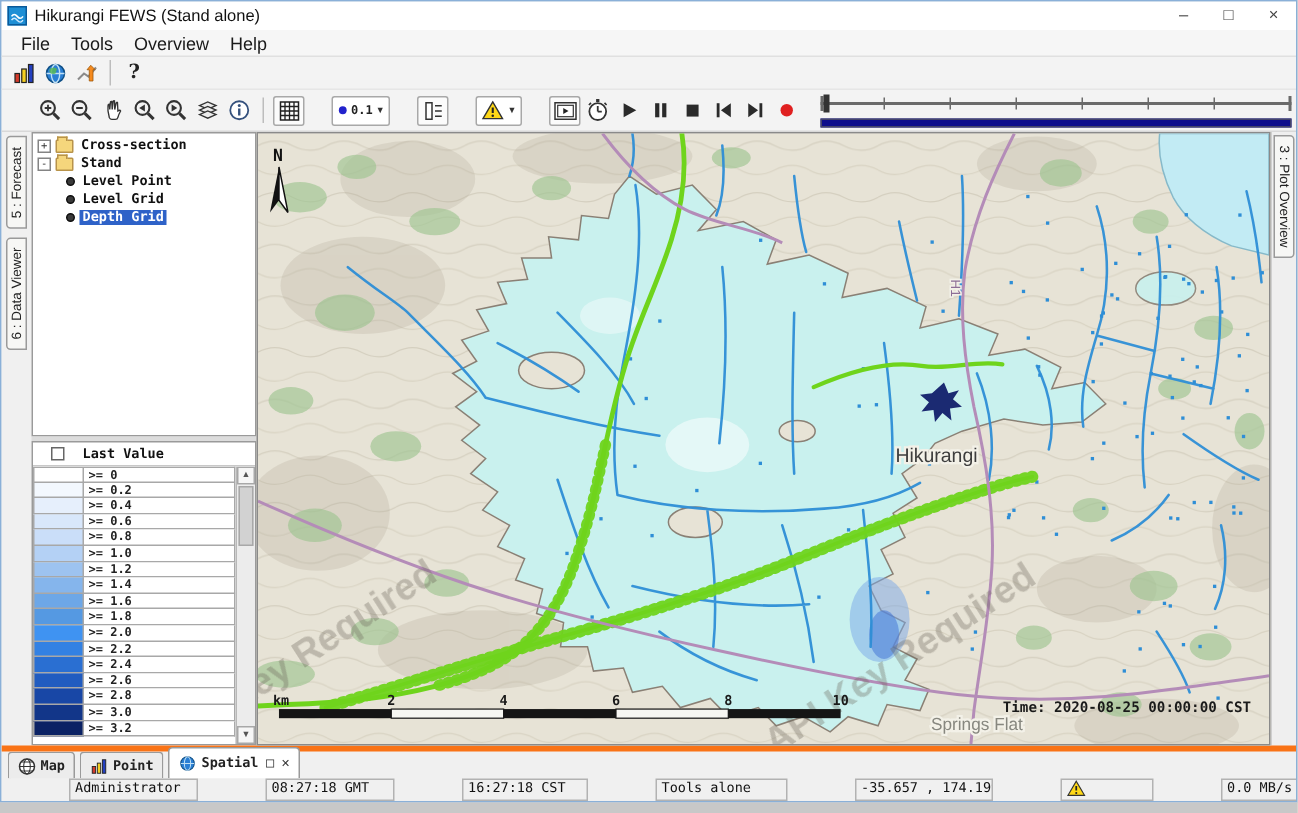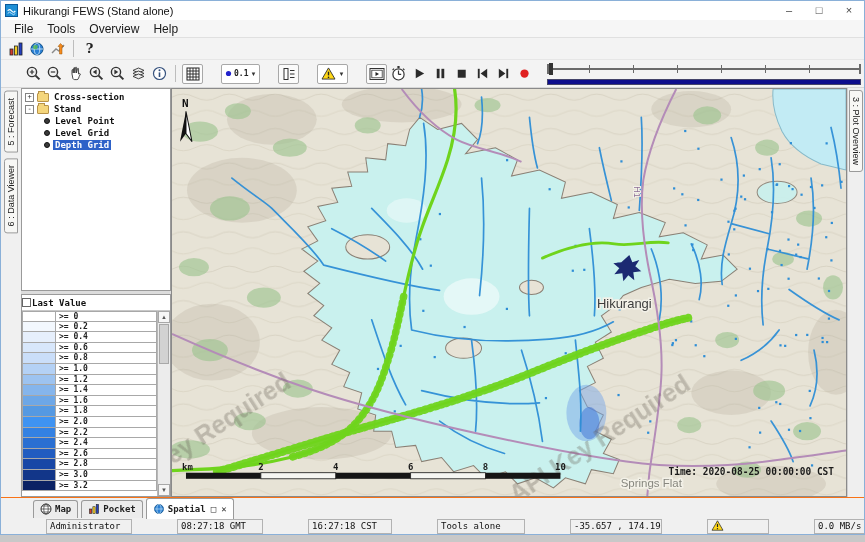--- a/index.html
+++ b/index.html
@@ -49,39 +49,39 @@
   .trow.leaf{padding-left:22px;}
   .tgl{width:9px;height:9px;border:1px solid #848484;background:#fff;font:7px/7px "DejaVu Sans Mono",monospace;text-align:center;color:#333;flex:none;}
   .folder{width:12px;height:9px;background:#f5d67c;border:1px solid #b8934a;border-radius:1px;position:relative;flex:none;}
   .folder:before{content:"";position:absolute;left:0;top:-3px;width:5px;height:2px;background:#f5d67c;border:1px solid #b8934a;border-bottom:none;}
   .bullet{width:6px;height:6px;border-radius:50%;background:#3a3a3a;border:1px solid #111;flex:none;}
   .tlabel{font:bold 9px "DejaVu Sans Mono",monospace;color:#111;white-space:nowrap;padding:0 2px;}
   .trow.selected .tlabel{background:#2e62c8;color:#fff;}
   .splitter{height:3px;background:#dcdcdc;flex:none;}
   
   .legend{flex:1;background:#fff;border:1px solid #9a9a9a;display:flex;flex-direction:column;min-height:0;}
-  .legend-head{height:16px;flex:none;display:flex;align-items:center;gap:1px;padding-left:0;border-bottom:1px solid #c8c8c8;}
+  .legend-head{height:16px;flex:none;display:flex;align-items:center;gap:12px;padding-left:12px;border-bottom:1px solid #c8c8c8;}
   .cbx{width:9px;height:9px;border:1px solid #666;background:#fff;flex:none;}
   .legend-head-label{font:bold 9px "DejaVu Sans Mono",monospace;color:#111;}
   .legend-body{flex:1;position:relative;min-height:0;overflow:hidden;padding-right:13px;}
   .legend-list{height:100%;overflow:hidden;}
   .legend-row{display:flex;height:10.6px;}
   .sw{width:34px;border:1px solid #a8a8a8;border-top:none;flex:none;}
   .legend-row:first-child .sw,.legend-row:first-child .lv{border-top:1px solid #a8a8a8;}
   .lv{flex:1;border:1px solid #a8a8a8;border-left:none;border-top:none;background:#fff;
       font:bold 8px/9.5px "DejaVu Sans Mono",monospace;color:#222;padding-left:3px;}
   .vsb{position:absolute;right:0;top:0;bottom:0;width:13px;background:#ececec;border-left:1px solid #b8b8b8;display:flex;flex-direction:column;}
   .vsb .arr{height:12px;border:1px solid #a8a8a8;background:#f6f6f6;font:6px/10px "Liberation Sans",sans-serif;text-align:center;color:#555;flex:none;}
   .vsb .thumb{margin:1px;height:40px;background:#d2d2d2;border:1px solid #a8a8a8;flex:none;}
   .vsb .spacer{flex:1;}
   
   .map{flex:1;position:relative;border:1px solid #8a8a8a;min-width:0;background:#e7e3d6;}
   .map svg.mapsvg{position:absolute;inset:0;width:100%;height:100%;}
   
-  .btabs{height:22px;flex:none;display:flex;align-items:center;padding-left:32px;gap:3px;background:#f0f0f0;border-top:1px solid #f97316;}
+  .btabs{height:22px;flex:none;display:flex;align-items:flex-end;padding-left:4px;gap:3px;background:#f0f0f0;border-top:4px solid #f97316;}
   .btab{height:18px;display:flex;align-items:center;gap:3px;padding:0 6px;background:#ececec;
     border:1px solid #9a9a9a;border-bottom:none;border-radius:3px 3px 0 0;font:bold 9px "DejaVu Sans Mono",monospace;color:#222;}
   .btab.active{height:21px;background:#fff;}
   .tab-ctl{font-size:9px;color:#333;margin-left:2px;}
   .logsrow{height:18px;flex:none;display:flex;align-items:center;padding-left:20px;background:#f0f0f0;}
   .logs-btn{border:1px solid #8a8a8a;background:#f4f4f4;border-radius:2px;font:bold 9px "DejaVu Sans Mono",monospace;color:#222;padding:1px 6px;}
   
   .statusbar{height:15px;flex:none;display:flex;background:#f0f0f0;}
   .cell{border:1px solid #b2b2b2;font:9px/12px "DejaVu Sans Mono",monospace;color:#111;
     padding:0 3px;white-space:nowrap;overflow:hidden;flex:none;position:relative;margin-left:45px;}
@@ -660,21 +660,21 @@
       <span>Map</span>
     </div>
     <div class="btab">
       <svg width="12" height="12" viewBox="0 0 16 16">
           <g stroke="#222" stroke-width=".8">
             <rect x="2" y="8" width="3" height="6" fill="#d43a2a"></rect>
             <rect x="6.5" y="5" width="3" height="9" fill="#f5cf22"></rect>
             <rect x="11" y="2" width="3" height="12" fill="#2440c0"></rect>
           </g>
         </svg>
-      <span>Pocket</span>
+      <span>Point</span>
     </div>
     <div class="btab active">
       <svg width="12" height="12" viewBox="0 0 16 16">
           <circle cx="8" cy="8" r="6" fill="#2a7fd4" stroke="#0e4f86"></circle>
           <ellipse cx="8" cy="8" rx="2.8" ry="6" fill="none" stroke="#bfe0f5" stroke-width=".9"></ellipse>
           <path d="M2,8 H14" stroke="#bfe0f5" stroke-width=".9"></path>
         </svg>
       <span>Spatial</span>
       <span class="tab-ctl">□</span>
       <span class="tab-ctl">✕</span>

